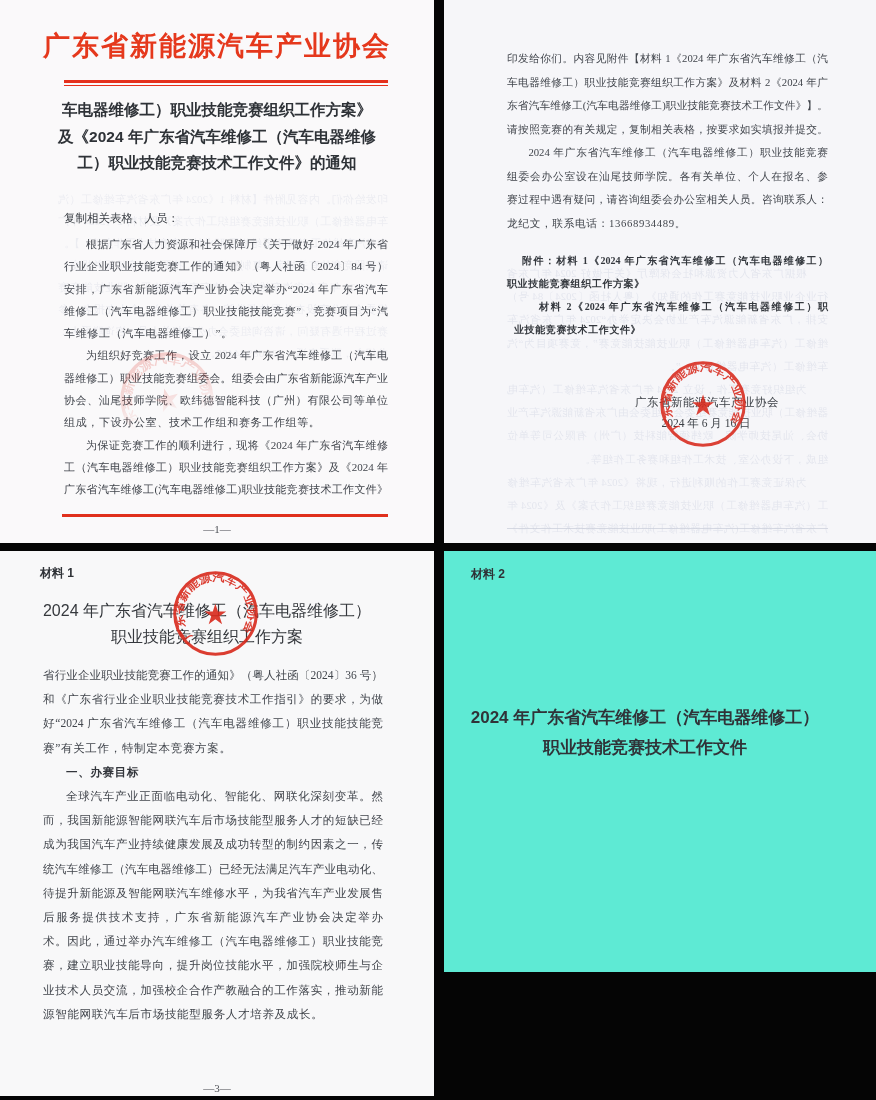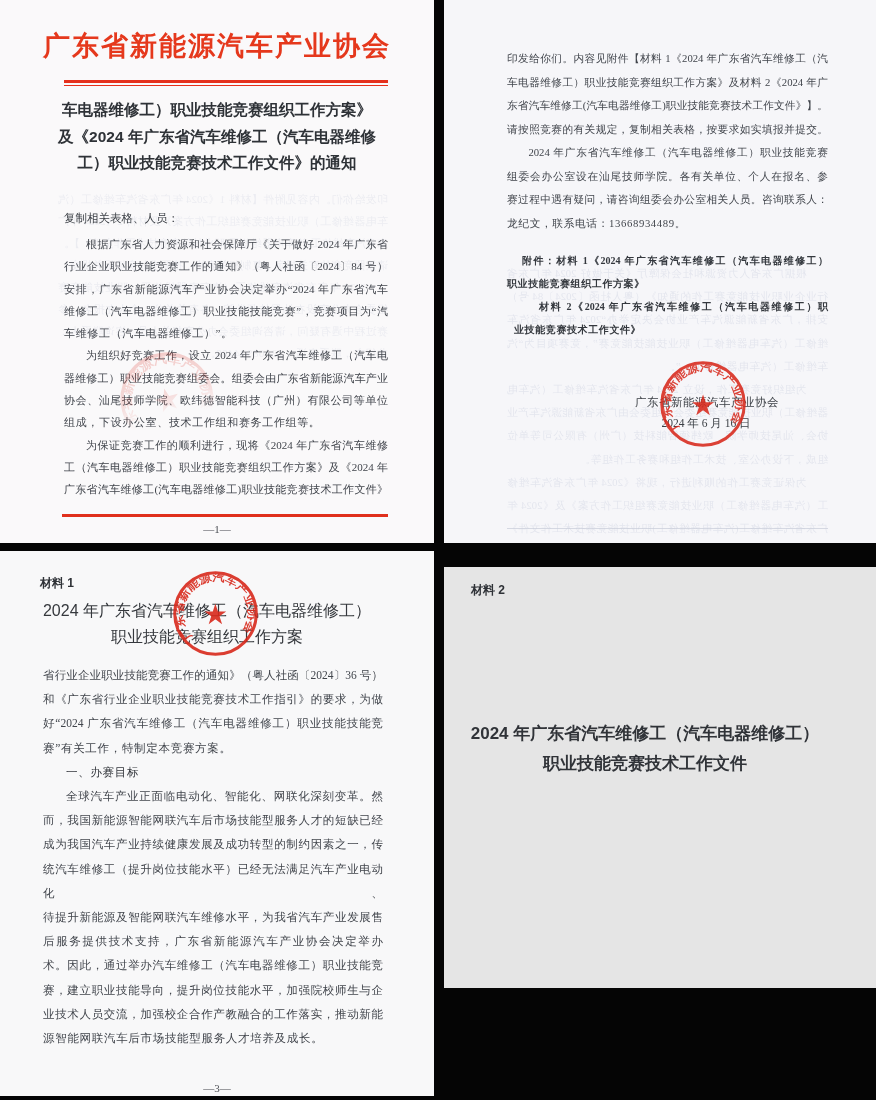--- a/index.html
+++ b/index.html
@@ -2,30 +2,30 @@
 <html><head>
 <meta charset="utf-8">
 <style>
   html,body{margin:0;padding:0;background:#000;}
   .canvas{position:relative;width:876px;height:1100px;background:#050505;overflow:hidden;
           font-family:"Liberation Serif","DejaVu Serif",serif;}
   .page{position:absolute;background:#f7f7f9;overflow:hidden;}
   #p1{left:0;top:0;width:434px;height:543px;background:#faf9fa;}
   #p2{left:444px;top:0;width:432px;height:543px;background:#f6f6f9;}
   #p3{left:0;top:551px;width:434px;height:545px;background:#f8f8f9;}
-  #p4{left:444px;top:551px;width:432px;height:421px;background:#e5e5e5;margin-top:16px;}
+  #p4{left:444px;top:551px;width:432px;height:421px;background:#5eead4;}
 
   
   .jline{text-align:justify;text-align-last:justify;color:#41454c;white-space:nowrap0;}
   .jline.end{text-align-last:left;letter-spacing:.06em;}
   .jline.ind{text-indent:2em;}
   .jline.ind1{text-indent:1.5em;}
   .jline.ind3{text-indent:3.2em;}
   .jline.ind05{text-indent:.7em;}
-  .jline.b{font-weight:normal;color:#33363c;}
+  .jline.b{font-weight:bold;color:#33363c;}
 
   
   .org-title{position:absolute;top:28px;left:0;width:100%;margin:0;text-align:center;
              font-family:"Liberation Sans","DejaVu Sans",sans-serif;
              font-size:27px;font-weight:bold;letter-spacing:2px;color:#e5381c;z-index:2;}
   .red-rule{position:absolute;top:80px;left:64px;width:324px;height:3px;background:#e5301c;z-index:2;}
   .red-rule::after{content:"";position:absolute;left:0;top:5px;width:100%;height:1px;background:#e5301c;}
   .doc-title{position:absolute;top:97px;left:30px;width:374px;z-index:2;}
   .doc-title .tline{text-align:center;font-family:"Liberation Sans","DejaVu Sans",sans-serif;
                     font-size:15.5px;font-weight:bold;line-height:26.5px;color:#2e3237;}
@@ -44,21 +44,21 @@
   .p2-attach .jline{font-size:10px;line-height:23px;font-weight:600;color:#34383e;}
   .signer{position:absolute;top:395px;left:133px;width:260px;text-align:center;
           font-size:11.5px;letter-spacing:.5px;color:#3c4046;z-index:2;}
   .sign-date{position:absolute;top:416px;left:132px;width:260px;text-align:center;
              font-size:11.5px;color:#3c4046;z-index:2;}
   .faint-rule{position:absolute;top:528px;left:63px;width:321px;height:1px;background:#c7ccd9;opacity:.7;z-index:1;}
 
   
   .mat-label{position:absolute;font-size:12px;font-weight:bold;color:#2f3237;z-index:2;
              font-family:"Liberation Sans","DejaVu Sans",sans-serif;}
-  #p3 .mat-label{left:40px;top:14px;margin-top:10px;}
+  #p3 .mat-label{left:40px;top:14px;}
   #p4 .mat-label{left:27px;top:15px;}
   .m1-title{position:absolute;top:47px;left:15px;width:384px;z-index:2;}
   .m1-title .tline{text-align:center;font-size:16px;font-weight:500;line-height:26px;color:#35383d;
                    font-family:"Liberation Sans","DejaVu Sans",sans-serif;}
   .m1-body{position:absolute;top:112px;left:43px;width:340px;z-index:2;}
   .m1-body .jline{font-size:11.5px;line-height:24.2px;}
 
   
   .m2-title{position:absolute;top:152px;left:0;width:402px;z-index:2;}
   .m2-title .tline{text-align:center;font-size:17px;font-weight:600;line-height:30px;color:#303338;
@@ -205,21 +205,21 @@
 
     <div class="m1-body">
         <div class="jline">省行业企业职业技能竞赛工作的通知》（粤人社函〔2024〕36 号）</div>
         <div class="jline">和《广东省行业企业职业技能竞赛技术工作指引》的要求，为做</div>
         <div class="jline">好“2024 广东省汽车维修工（汽车电器维修工）职业技能技能竞</div>
         <div class="jline end">赛”有关工作，特制定本竞赛方案。</div>
         <div class="jline ind b end">一、办赛目标</div>
         <div class="jline ind">全球汽车产业正面临电动化、智能化、网联化深刻变革。然</div>
         <div class="jline">而，我国新能源智能网联汽车后市场技能型服务人才的短缺已经</div>
         <div class="jline">成为我国汽车产业持续健康发展及成功转型的制约因素之一，传</div>
-        <div class="jline">统汽车维修工（提升岗位技能水平）已经无法满足汽车产业电动化、</div>
+        <div class="jline">统汽车维修工（汽车电器维修工）已经无法满足汽车产业电动化、</div>
         <div class="jline">待提升新能源及智能网联汽车维修水平，为我省汽车产业发展售</div>
         <div class="jline">后服务提供技术支持，广东省新能源汽车产业协会决定举办</div>
         <div class="jline">术。因此，通过举办汽车维修工（汽车电器维修工）职业技能竞</div>
         <div class="jline">赛，建立职业技能导向，提升岗位技能水平，加强院校师生与企</div>
         <div class="jline">业技术人员交流，加强校企合作产教融合的工作落实，推动新能</div>
         <div class="jline end">源智能网联汽车后市场技能型服务人才培养及成长。</div>
       </div>
 
     <div class="pagenum">—3—</div>
   </section>

